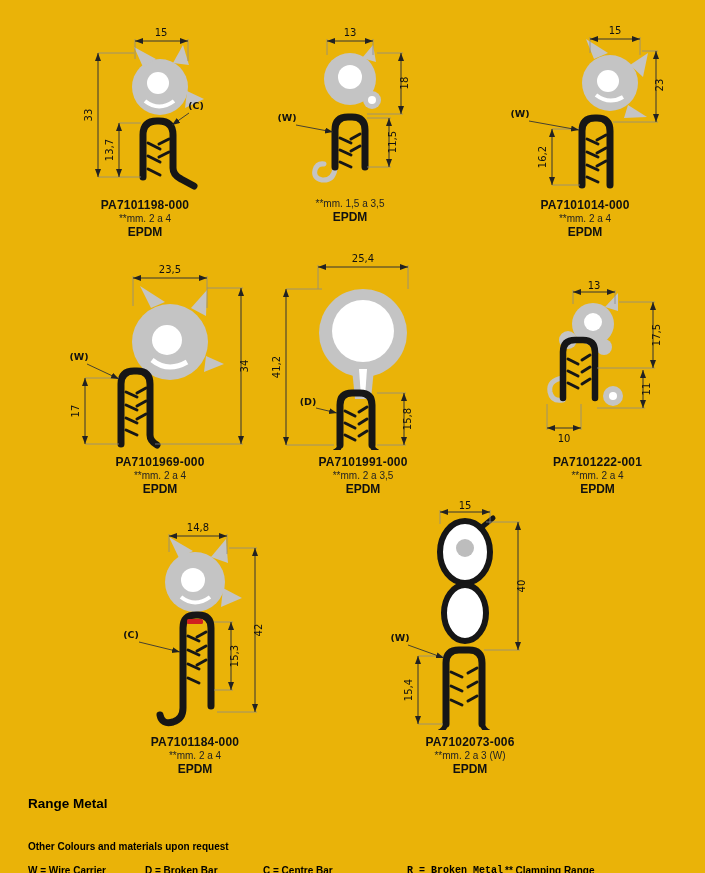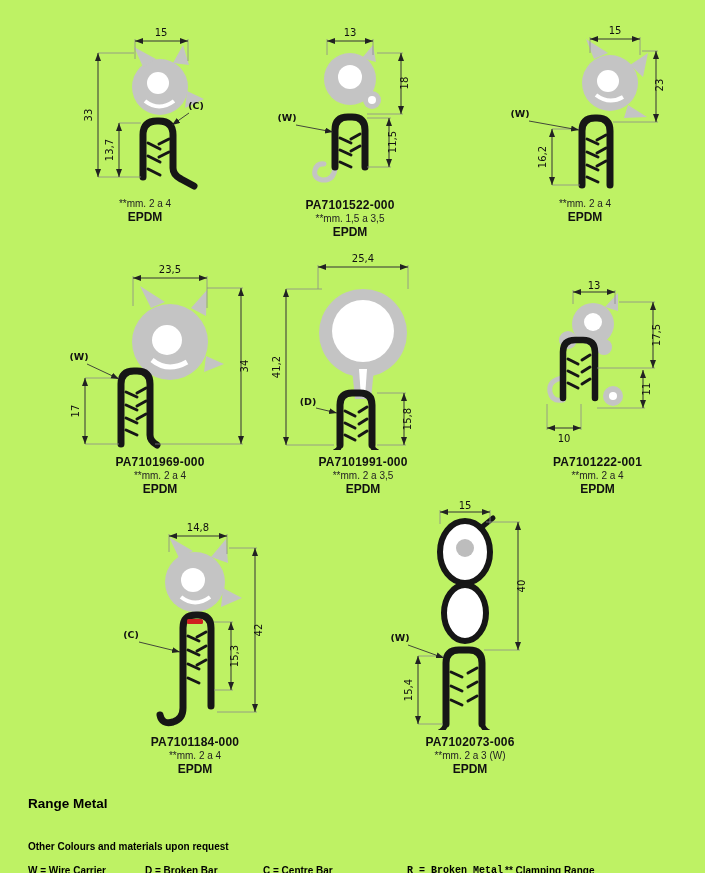--- a/index.html
+++ b/index.html
@@ -1,18 +1,18 @@
 <!DOCTYPE html>
 <html><head>
 <meta charset="utf-8">
 <style>
   * { margin:0; padding:0; box-sizing:border-box; }
   html,body { background:#ffffff; }
   body { width:705px; height:873px; font-family:"Liberation Sans","DejaVu Sans",sans-serif; }
-  .page { position:relative; width:705px; height:873px; background:#bef264; overflow:hidden; }
+  .page { position:relative; width:705px; height:873px; background:#eab308; overflow:hidden; }
   .cell { position:absolute; text-align:center; }
   .caption { margin-top:1px; }
   .code { font-size:12px; font-weight:bold; color:#111; letter-spacing:0.2px; }
   .range { font-size:10px; color:#222; margin-top:1px; }
   .material { font-size:12px; font-weight:bold; color:#111; margin-top:1px; }
   svg text { font-family:"DejaVu Sans",sans-serif; font-size:10px; fill:#111; }
   svg text.ins { font-weight:bold; font-size:9.5px; }
   .dim { stroke:#333; stroke-width:1; fill:none; }
   .ext { stroke:#8a8a8a; stroke-width:0.8; fill:none; }
   .leader { stroke:#333; stroke-width:0.9; fill:none; }
@@ -65,20 +65,21 @@
         <line class="ext" x1="79" y1="98" x2="101" y2="98"></line>
         <line class="dim" x1="79" y1="98" x2="79" y2="152" marker-start="url(#ar1)" marker-end="url(#ar1)"></line>
         <text x="73" y="125" text-anchor="middle" transform="rotate(-90 73 125)">13,7</text>
       </g>
       <g>
         <text class="ins" x="156" y="84" text-anchor="middle">(C)</text>
         <line class="leader" x1="149" y1="88" x2="132" y2="100" marker-end="url(#ar1)"></line>
       </g>
     </svg>
     <div class="caption">
+      <div class="code">PA7101198-000</div>
       <div class="range">**mm. 2 a 4</div>
       <div class="material">EPDM</div>
     </div>
   </div>
 
   <div class="cell" style="left:255px; top:25px; width:190px;">
     <svg width="190" height="168" viewBox="0 0 190 168">
       <defs>
         <marker id="ar2" markerWidth="9" markerHeight="8" refX="8" refY="3" orient="auto-start-reverse" markerUnits="userSpaceOnUse">
             <path d="M0,0 L8,3 L0,6 z" fill="#222"></path>
@@ -116,21 +117,20 @@
           <line class="ext" x1="112" y1="142" x2="136" y2="142"></line>
         <line class="dim" x1="134" y1="93" x2="134" y2="142" marker-start="url(#ar2)" marker-end="url(#ar2)"></line>
         <text x="141" y="117" text-anchor="middle" transform="rotate(-90 141 117)">11,5</text>
       </g>
       <g>
         <text class="ins" x="32" y="96" text-anchor="middle">(W)</text>
         <line class="leader" x1="41" y1="100" x2="78" y2="107" marker-end="url(#ar2)"></line>
       </g>
     </svg>
     <div class="caption">
-      <div class="code">PA7101522-000</div>
       <div class="range">**mm. 1,5 a 3,5</div>
       <div class="material">EPDM</div>
     </div>
   </div>
 
   <div class="cell" style="left:490px; top:25px; width:190px;">
     <svg width="190" height="168" viewBox="0 0 190 168">
       <defs>
         <marker id="ar3" markerWidth="9" markerHeight="8" refX="8" refY="3" orient="auto-start-reverse" markerUnits="userSpaceOnUse">
             <path d="M0,0 L8,3 L0,6 z" fill="#222"></path>
@@ -166,20 +166,21 @@
           <line class="ext" x1="62" y1="160" x2="90" y2="160"></line>
         <line class="dim" x1="62" y1="104" x2="62" y2="160" marker-start="url(#ar3)" marker-end="url(#ar3)"></line>
         <text x="56" y="132" text-anchor="middle" transform="rotate(-90 56 132)">16,2</text>
       </g>
       <g>
         <text class="ins" x="30" y="92" text-anchor="middle">(W)</text>
         <line class="leader" x1="39" y1="96" x2="89" y2="105" marker-end="url(#ar3)"></line>
       </g>
     </svg>
     <div class="caption">
+      <div class="code">PA7101014-000</div>
       <div class="range">**mm. 2 a 4</div>
       <div class="material">EPDM</div>
     </div>
   </div>
 
   <div class="cell" style="left:55px; top:258px; width:210px;">
     <svg width="210" height="192" viewBox="0 0 210 192">
       <defs>
         <marker id="ar4" markerWidth="9" markerHeight="8" refX="8" refY="3" orient="auto-start-reverse" markerUnits="userSpaceOnUse">
             <path d="M0,0 L8,3 L0,6 z" fill="#222"></path>

